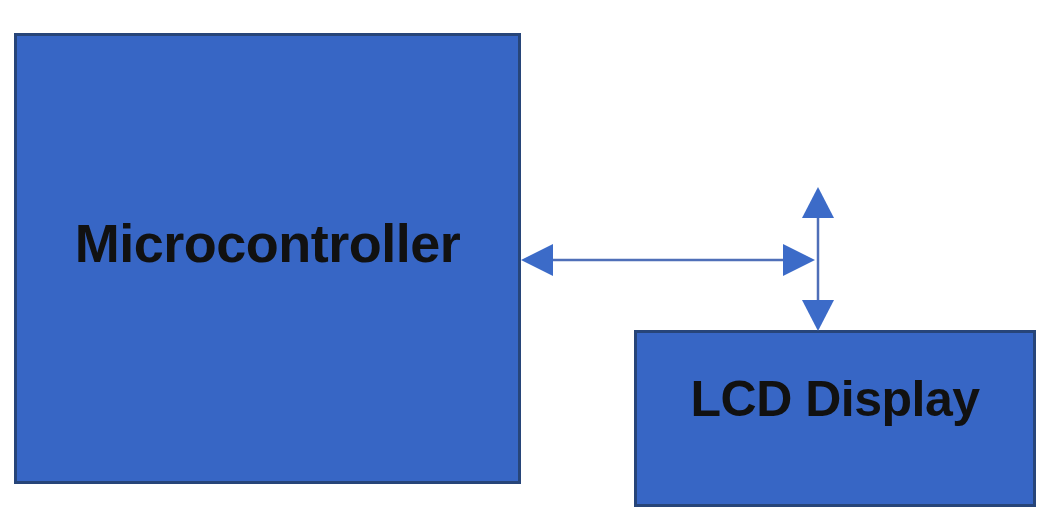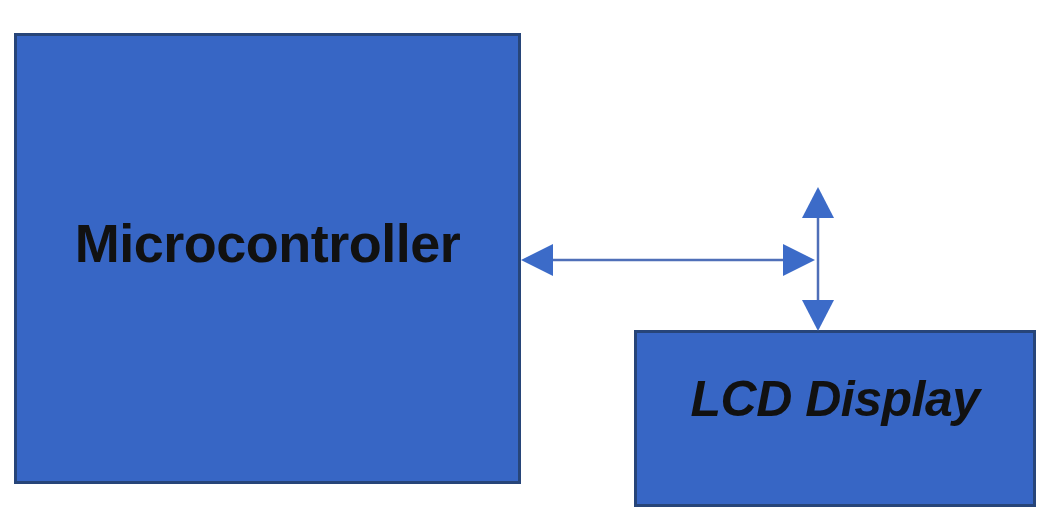--- a/index.html
+++ b/index.html
@@ -40,21 +40,20 @@
     width: 404px; height: 181px;
     font-size: 50px;
     line-height: 1.42;
   }
 
   .node-lcd {
     left: 634px; top: 330px;
     width: 402px; height: 177px;
     font-size: 50px;
     padding-bottom: 40px; 
-    font-style: italic;
   }
 
   .arrows {
     position: absolute;
     left: 0; top: 0;
     width: 1040px; height: 513px;
     pointer-events: none;
   }
 
   .arrow-shaft {

